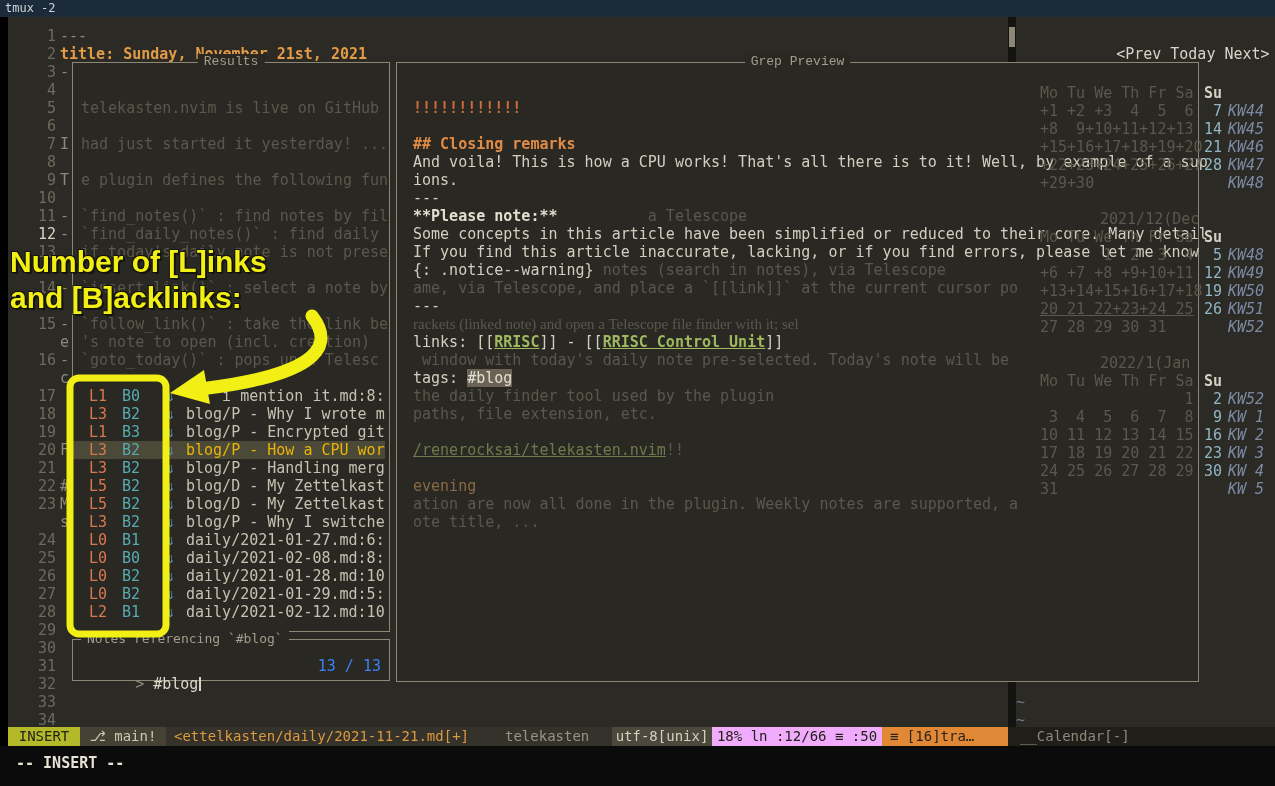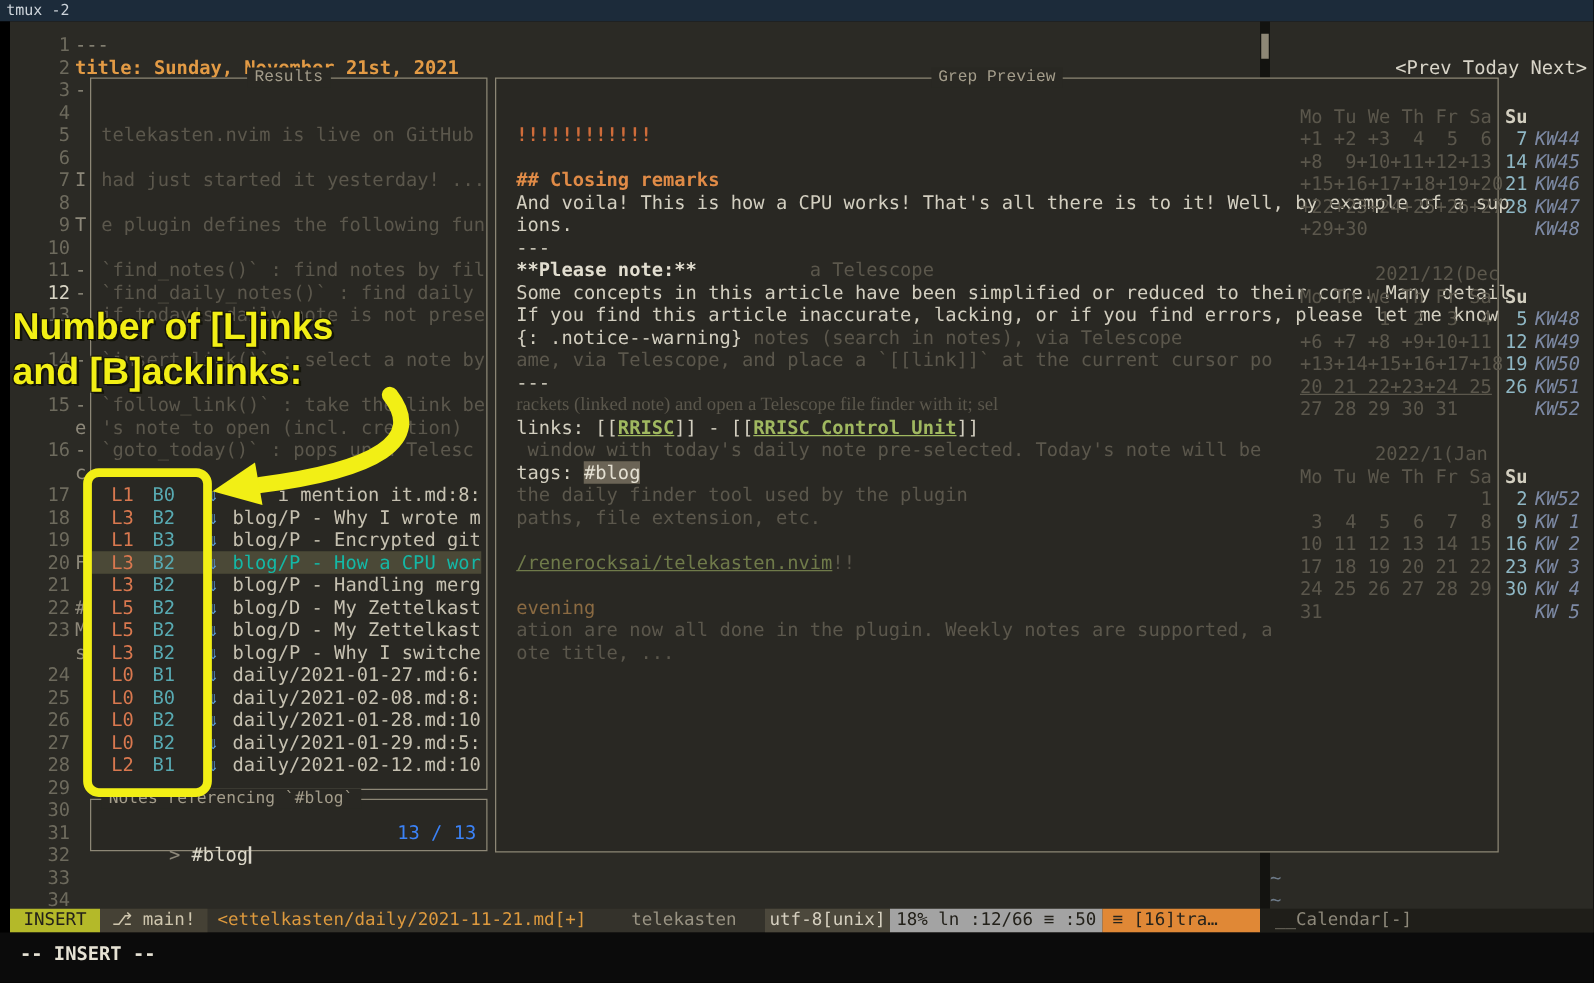--- a/index.html
+++ b/index.html
@@ -36,21 +36,21 @@
   #prompt-window{left:72px;top:639px;width:316px;height:40px;}
 
   
   .rdim{color:#5b574c;}
   .rrow{position:absolute;left:0;right:4px;height:18px;}
   .rrow.sel{background:#4b4937;}
   .bl{color:#d9784f;}
   .bb{color:#58aab2;}
   .ric{color:#5a9bd8;}
   .rtx{color:#c6c1b1;}
-  .sel .rtx{color:#14b8a6;}
+  .sel .rtx{color:#eab308;}
 
   
   .pline span{white-space:pre;}
   .pv-strong{color:#d3cfc0;}
   .pv-dim{color:#5b574c;}
   .pv-bold{color:#e2ded0;font-weight:bold;}
   .pv-heading{color:#e08b47;font-weight:bold;}
   .pv-excl{color:#cf6c3a;font-weight:bold;}
   .pv-link{color:#a0b860;text-decoration:underline;font-weight:bold;}
   .pv-dimlink{color:#6f7a4a;text-decoration:underline;}
@@ -75,21 +75,21 @@
   #cal-nav span{margin-right:9px;}
 
   
   #statusline{position:absolute;left:8px;top:727px;width:1000px;height:19px;background:#34322b;z-index:40;}
   #statusline span{position:absolute;top:0;font:14px/19px "DejaVu Sans Mono",monospace;white-space:pre;}
   #sl-mode{left:0;width:72px;text-align:center;background:#b4b929;color:#23211a;font-weight:bold;}
   #sl-branch{left:72px;width:86px;text-align:center;background:#454135;color:#cfc6ae;}
   #sl-file{left:166px;color:#de9a3e;}
   #sl-center{left:497px;color:#9a9484;}
   #sl-enc{left:604px;width:100px;text-align:center;background:#4c483c;color:#d6d0c0;}
-  #sl-pos{left:704px;width:170px;text-align:center;background:#a3a3a3;color:#23211a;font-weight:bold;}
+  #sl-pos{left:704px;width:170px;text-align:center;background:#f0abfc;color:#23211a;font-weight:bold;}
   #sl-list{left:874px;width:126px;padding-left:8px;box-sizing:border-box;background:#e08836;color:#27241c;font-weight:bold;}
   #cal-statusline{position:absolute;left:1008px;top:727px;width:267px;height:19px;background:#1f1e19;z-index:40;}
   #cal-statusline span{position:absolute;left:12px;top:0;font:14px/19px "DejaVu Sans Mono",monospace;color:#8d887a;white-space:pre;}
 
   
   #cmdline{position:absolute;left:0;top:746px;width:1275px;height:40px;background:#0b0b0b;z-index:40;}
   #cmdline span{position:absolute;left:16px;top:8px;font:bold 15px/18px "DejaVu Sans Mono",monospace;color:#e6e2d4;}
 
   
   #annotation{position:absolute;left:0;top:0;width:1275px;height:786px;z-index:60;pointer-events:none;}

